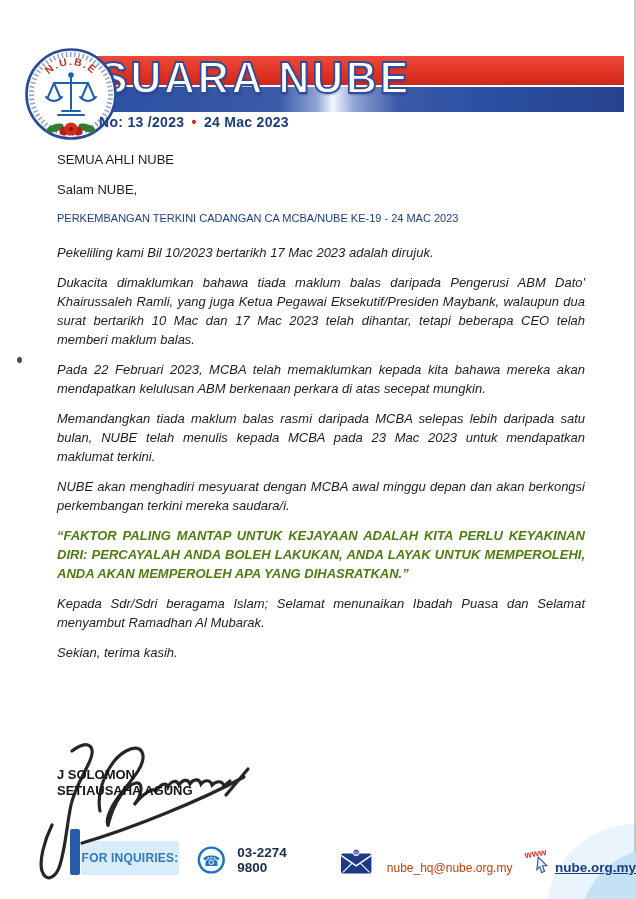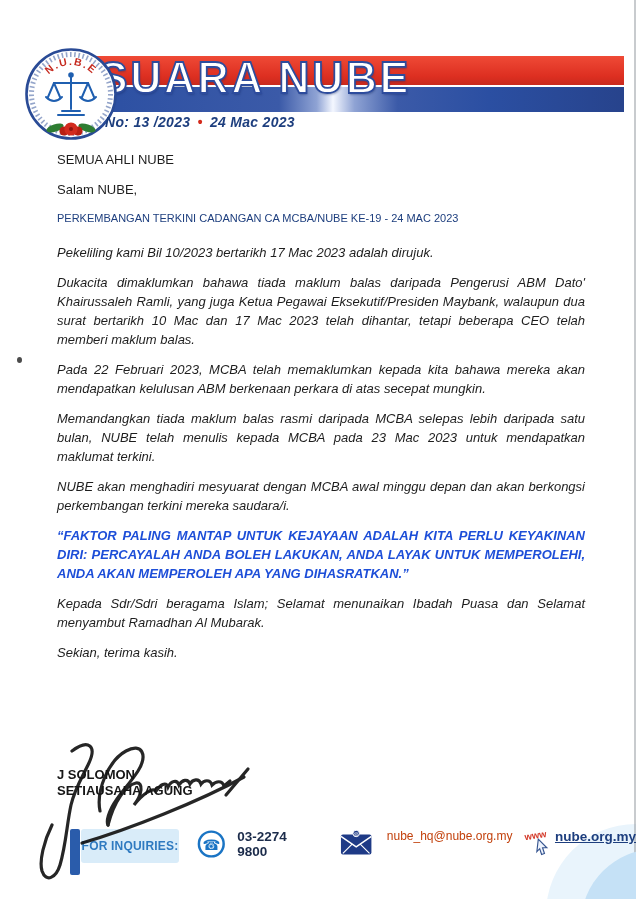--- a/index.html
+++ b/index.html
@@ -24,46 +24,46 @@
                background:linear-gradient(90deg,#2b4fa2 0%,#3b5aa8 36%,#8fa3d4 43%,#f4f7ff 46%,#8fa3d4 50%,#3b5aa8 58%,#2b4fa2 75%,#27438c 100%); }
   .masthead-title{
     position:absolute; left:14px; top:-4px; font-size:44px; line-height:52px;
     font-weight:bold; letter-spacing:3px; color:#ffffff;
     -webkit-text-stroke:1.8px #2d4c9d;
     text-shadow:1px 2px 2px rgba(20,40,100,.35);
     transform:scaleX(.97); transform-origin:left center; white-space:nowrap;
   }
   .logo-wrap { position:absolute; left:24px; top:45px; width:94px; height:98px; }
   .issue-line{
-    position:absolute; left:105px; top:114px; font-size:14px; font-weight:bold;
-    color:#1d3e7e; letter-spacing:.3px;font-style:italic;
+    position:absolute; left:99px; top:114px; font-size:14px; font-weight:bold;
+    color:#1d3e7e; letter-spacing:.3px;
   }
   .issue-line .bullet{ color:#d42a1c; padding:0 3px; }
 
   
   .letter{
     position:absolute; left:57px; right:51px; top:150px;
     font-size:13px; line-height:19px; color:#1e1e1e;
   }
   .recipient   { margin:0 0 11px; }
   .salutation  { margin:0 0 9px; }
   .subject     { font-weight:normal; font-size:11px; line-height:21px;
                  color:#1d3e7e; margin:0 0 14px; }
   .para        { margin:0 0 11px; text-align:justify;font-style:italic; }
-  .quote       { font-weight:bold; color:#1d4ed8; }
+  .quote       { font-weight:bold; color:#4d7c0f; }
 
   
   .signature-wrap{ position:absolute; left:30px; top:733px; width:250px; height:150px;
                    pointer-events:none; z-index:3; }
   .signoff{ position:absolute; left:57px; top:767px; font-size:13px; line-height:16px;
             font-weight:bold; color:#161616; z-index:2; }
 
   
   .footer{
-    position:absolute; left:70px; top:829px; display:flex; align-items:flex-start;
+    position:absolute; left:70px; top:829px; display:flex; align-items:flex-end;
     z-index:2;
   }
   .f-bar { width:11px; height:46px; background:#2a5cab; border-radius:2px; }
   .f-box { width:102px; height:34px; background:#d9ecf9; border-radius:3px;
            display:flex; align-items:center; justify-content:center;
            margin-left:1px; }
   .f-box span{ color:#2f7ac0; font-weight:bold; font-size:12px; letter-spacing:.2px; }
   .f-phone-icon{ margin-left:18px; width:30px; height:30px; }
   .f-phone-text{ margin-left:12px; font-size:13.5px; font-weight:600; color:#1b2b4a; }
   .f-mail-icon{ margin-left:24px; width:34px; height:27px; }

